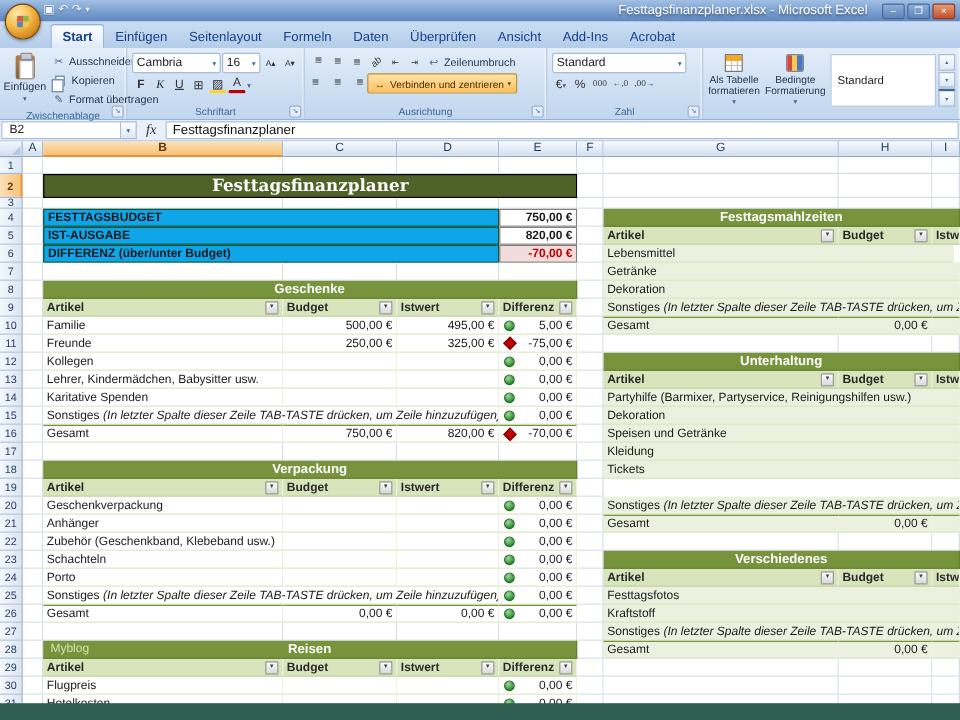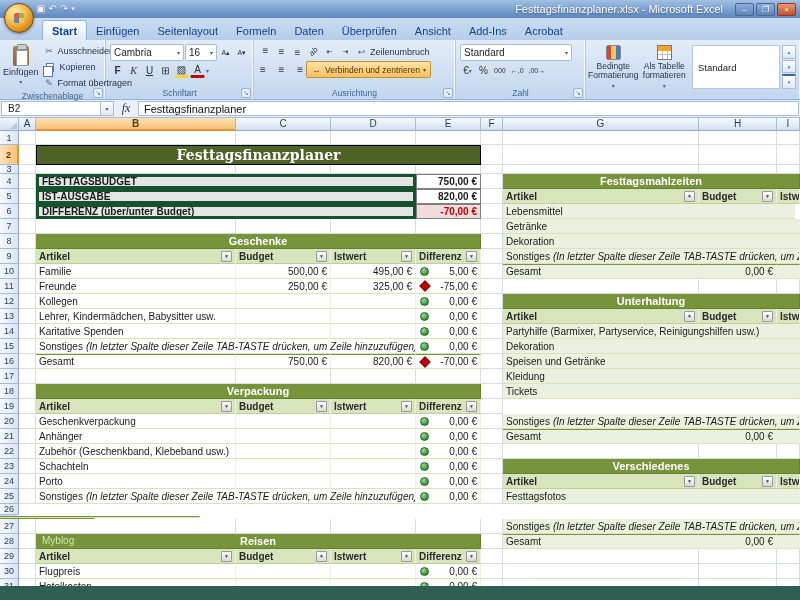--- a/index.html
+++ b/index.html
@@ -96,21 +96,21 @@
   .wmtext{position:absolute;left:6px;top:1px;font-size:10px;font-weight:normal;color:rgba(225,242,195,.85)}
   .cl.th{background:#D8E4BC;font-weight:bold;color:#2a2a2a;justify-content:space-between;border-right:1px solid #EDF2E0;border-bottom:1px solid #BFCF97;gap:2px}
   .fdd{min-width:11px;width:11px;height:11px;background:linear-gradient(#FDFDFD,#D9D9D9);border:1px solid #9a9a9a;border-radius:1px;font-size:5px;display:flex;align-items:center;justify-content:center;color:#444;font-weight:normal}
   .cl.item,.cl.note{border-bottom:1px solid #D8E4BC;border-right:1px solid #EDF2E0}
   .cl.money{border-bottom:1px solid #D8E4BC;border-right:1px solid #EDF2E0;justify-content:flex-end}
   .cl.diff{border-bottom:1px solid #D8E4BC;border-right:1px solid #EDF2E0;justify-content:space-between;padding-left:4px}
   .cl.sum{border-top:1px solid #77933C;border-bottom:1px solid #D8E4BC;border-right:1px solid #EDF2E0}
   .cl.sumv{border-top:1px solid #77933C;border-bottom:1px solid #D8E4BC;border-right:1px solid #EDF2E0;justify-content:flex-end}
   .cl.diff.sum{border-top:1px solid #77933C}
   .cl.r{background:#EBF1DE}
-  .cl.blab{border:3px solid #14532d;font-weight:bold;background:#e5e5e5}
+  .cl.blab{border:1px solid #14532d;font-weight:bold;background:#0ea5e9}
   .cl.bval{border:1px solid #7F7F7F;font-weight:bold;background:#fff;justify-content:flex-end}
   .cl.bneg{border:1px solid #7F7F7F;font-weight:bold;background:#F2DCDB;color:#C00000;justify-content:flex-end}
   .nt{font-style:italic;margin-left:3px}
   .dot{min-width:9px;width:9px;height:9px;border-radius:50%;background:radial-gradient(circle at 35% 30%,#9FD89F,#2E8B2E 75%);border:1px solid #1F6B1F}
   .dia{min-width:8px;width:8px;height:8px;background:#C00000;border:1px solid #7F0000;transform:rotate(45deg);margin-left:1px}
   .bstrip{position:absolute;left:0;right:0;bottom:0;height:14px;background:#305E53;z-index:20}
 </style>
 </head>
 <body>
 
@@ -257,27 +257,27 @@
           </div>
         </div>
       </div>
       <div class="glabel">Zahl</div>
       <div class="dlg">↘</div>
     </div>
 
     <div class="group" style="width:214px;border-right:none">
       <div class="gbody">
         <div class="sbig">
+          <span class="ic-table"></span>
+          <span>Als Tabelle formatieren</span>
+          <span class="arr">▾</span>
+        </div>
+        <div class="sbig">
           <span class="ic-cond"></span>
           <span>Bedingte Formatierung</span>
-          <span class="arr">▾</span>
-        </div>
-        <div class="sbig">
-          <span class="ic-table"></span>
-          <span>Als Tabelle formatieren</span>
           <span class="arr">▾</span>
         </div>
         <div class="gallery">
           <div class="gal-items">
             <div class="galbox">
                 <span>Standard</span>
               </div>
           </div>
           <div class="gal-arrows">
             <div class="garr">▴</div>
@@ -648,21 +648,21 @@
             <span>Sonstiges</span>
             <span class="nt">(In letzter Spalte dieser Zeile TAB-TASTE drücken, um Zeile hinzuzufügen)</span>
           </div>
           <div class="cl diff" style="width: 65px;">
             <span class="dot"></span>
             <span>0,00 €</span>
           </div>
           <div class="cl" style="width: 22px;"></div>
           <div class="cl item r" style="width: 297px;">Festtagsfotos</div>
         </div>
-        <div class="grow" style="height: 15px; flex-direction: column;">
+        <div class="grow" style="height: 15px;">
           <div class="rowhdr">26</div>
           <div class="cl" style="width: 17px;"></div>
           <div class="cl sum" style="width: 200px;">Gesamt</div>
           <div class="cl sumv" style="width: 95px;">0,00 €</div>
           <div class="cl sumv" style="width: 85px;">0,00 €</div>
           <div class="cl diff sum" style="width: 65px;">
             <span class="dot"></span>
             <span>0,00 €</span>
           </div>
           <div class="cl" style="width: 22px;"></div>

